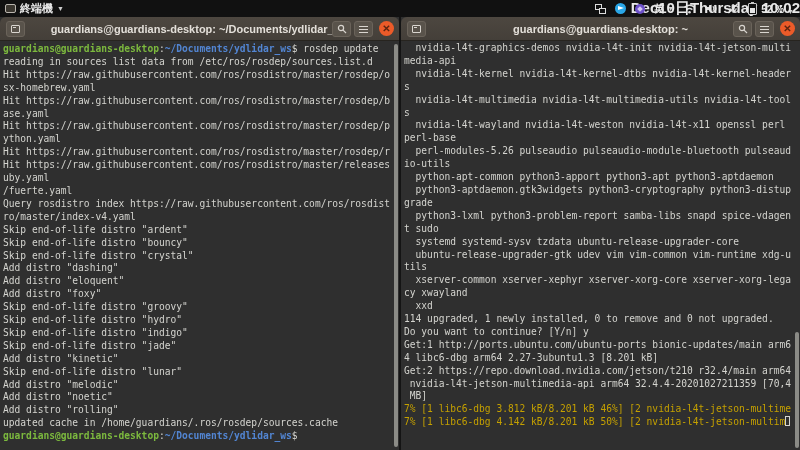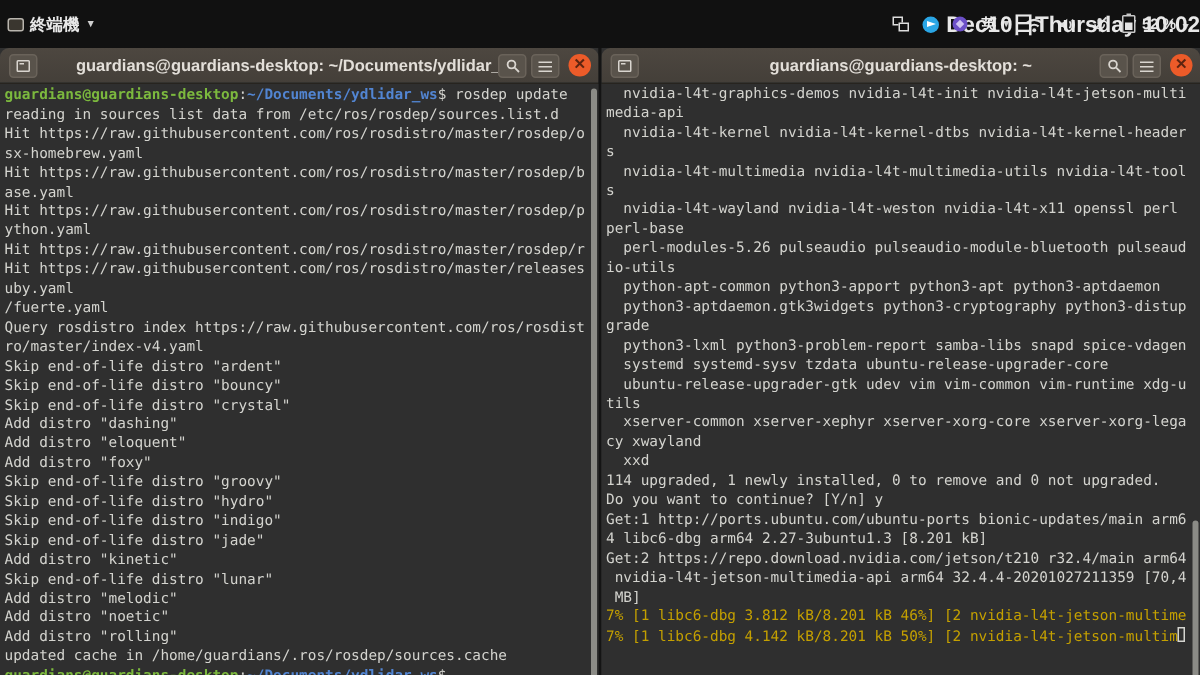--- a/index.html
+++ b/index.html
@@ -1,20 +1,20 @@
 <!DOCTYPE html>
 <html><head>
 <meta charset="utf-8">
 <style>
   * { margin:0; padding:0; box-sizing:border-box; }
   html,body { width:800px; height:450px; overflow:hidden; background:#141414;
               font-family:"Liberation Sans", sans-serif; }
 
   
-  .top-bar { position:relative; height:32px; background:#111111; color:#e8e8e8;
+  .top-bar { position:relative; height:17px; background:#111111; color:#e8e8e8;
              display:flex; align-items:center; font-size:11px; font-weight:bold; }
   .tb-left { display:flex; align-items:center; gap:4px; padding-left:5px; }
   .tb-clock { position:absolute; left:0; right:0; text-align:right; font-size:15px; pointer-events:none; }
   .tb-right { margin-left:auto; display:flex; align-items:center; gap:9px; padding-right:6px; }
   .caret { font-size:7px; color:#cfcfcf; }
   .appicon { width:11px; height:9px; border:1px solid #b9b5ae; border-radius:2px; background:#3a362f; display:inline-block; }
   .tray-ic { display:inline-flex; align-items:center; }
   .tg { width:11px; height:11px; border-radius:50%; background:#2aa6e6; position:relative; display:inline-block; }
   .tg::after { content:""; position:absolute; left:2.5px; top:3px; width:0; height:0;
                border-left:6px solid #fff; border-top:2.5px solid transparent; border-bottom:2.5px solid transparent; }
@@ -217,20 +217,21 @@
           <div class="tline"><span class="c-fg">  nvidia-l4t-multimedia nvidia-l4t-multimedia-utils nvidia-l4t-tool</span></div>
           <div class="tline"><span class="c-fg">s</span></div>
           <div class="tline"><span class="c-fg">  nvidia-l4t-wayland nvidia-l4t-weston nvidia-l4t-x11 openssl perl</span></div>
           <div class="tline"><span class="c-fg">perl-base</span></div>
           <div class="tline"><span class="c-fg">  perl-modules-5.26 pulseaudio pulseaudio-module-bluetooth pulseaud</span></div>
           <div class="tline"><span class="c-fg">io-utils</span></div>
           <div class="tline"><span class="c-fg">  python-apt-common python3-apport python3-apt python3-aptdaemon</span></div>
           <div class="tline"><span class="c-fg">  python3-aptdaemon.gtk3widgets python3-cryptography python3-distup</span></div>
           <div class="tline"><span class="c-fg">grade</span></div>
           <div class="tline"><span class="c-fg">  python3-lxml python3-problem-report samba-libs snapd spice-vdagen</span></div>
+          <div class="tline"><span class="c-fg">t sudo</span></div>
           <div class="tline"><span class="c-fg">  systemd systemd-sysv tzdata ubuntu-release-upgrader-core</span></div>
           <div class="tline"><span class="c-fg">  ubuntu-release-upgrader-gtk udev vim vim-common vim-runtime xdg-u</span></div>
           <div class="tline"><span class="c-fg">tils</span></div>
           <div class="tline"><span class="c-fg">  xserver-common xserver-xephyr xserver-xorg-core xserver-xorg-lega</span></div>
           <div class="tline"><span class="c-fg">cy xwayland</span></div>
           <div class="tline"><span class="c-fg">  xxd</span></div>
           <div class="tline"><span class="c-fg">114 upgraded, 1 newly installed, 0 to remove and 0 not upgraded.</span></div>
           <div class="tline"><span class="c-fg">Do you want to continue? [Y/n] y</span></div>
           <div class="tline"><span class="c-fg">Get:1 http://ports.ubuntu.com/ubuntu-ports bionic-updates/main arm6</span></div>
           <div class="tline"><span class="c-fg">4 libc6-dbg arm64 2.27-3ubuntu1.3 [8.201 kB]</span></div>

